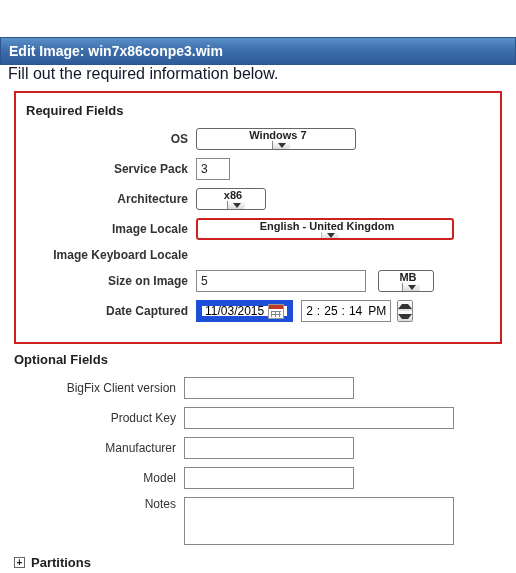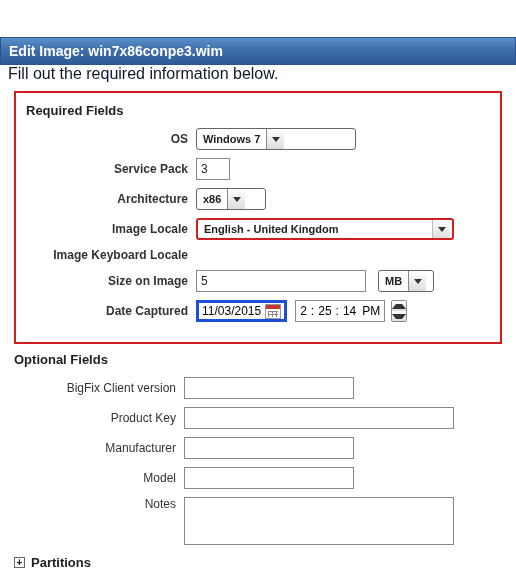--- a/index.html
+++ b/index.html
@@ -58,20 +58,21 @@
     display: inline-flex;
     align-items: center;
     border: 1px solid #666;
     border-radius: 3px;
     background: #fff;
     height: 22px;
     padding: 0 2px 0 6px;
     font-weight: bold;
     font-size: 11px;
     color: #222;
+    flex-direction: column;
   }
   .dd.red { border: 2px solid #cc1f1f; }
   .dd .btn {
     border-left: 1px solid #888;
     background: linear-gradient(#fefefe,#ddd);
     width: 18px;
     height: 100%;
     display: flex;
     align-items: center;
     justify-content: center;
@@ -91,21 +92,21 @@
     font-size: 12px;
     padding: 3px 4px;
     background: #fff;
     color: #222;
   }
   input.txt { height: 22px; }
   textarea.txt { resize: none; }
   .datecal {
     display: inline-flex;
     align-items: center;
-    border: 3px solid #1d4ed8;
+    border: 6px solid #1d4ed8;
     height: 22px;
     padding: 0 3px;
     gap: 4px;
   }
   .datecal .dateval { font-size: 12px; }
   .cal-icon {
     width: 16px; height: 15px;
     border: 1px solid #999;
     position: relative;
     background: #fff;

